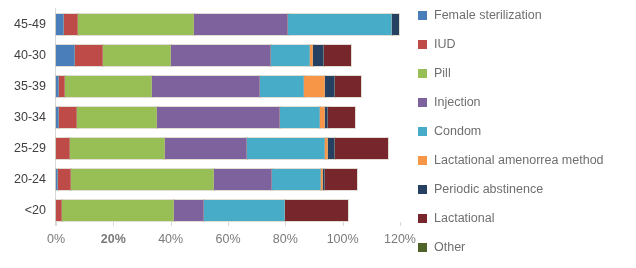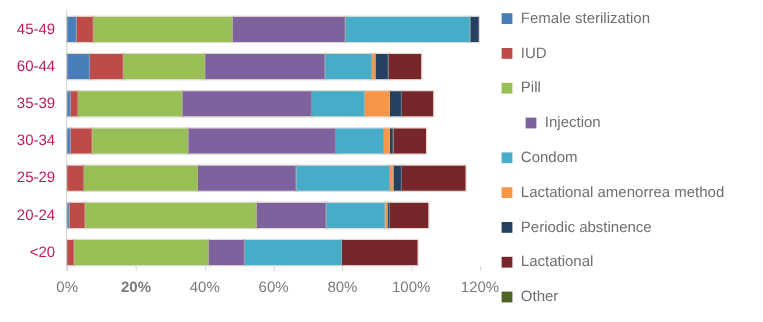--- a/index.html
+++ b/index.html
@@ -33,21 +33,21 @@
     top: 8px;
     width: 52px;
     height: 218px;
   }
   .cat-label {
     position: absolute;
     right: 6px;
     width: 46px;
     text-align: right;
     font-size: 12.5px;
-    color: #be185d;
+    color: #404040;
     line-height: 14px;
   }
   .axis-line {
     position: absolute;
     left: 55px;
     top: 8px;
     width: 1px;
     height: 218px;
     background: #d9d9d9;
   }
@@ -124,21 +124,21 @@
 </style>
 </head>
 <body>
 
 <div id="chart-root">
 
   <div class="plot-wrap">
 
     <div class="cat-labels">
         <div class="cat-label" style="top: 9px;">45-49</div>
-        <div class="cat-label" style="top: 40px;">60-44</div>
+        <div class="cat-label" style="top: 40px;">40-30</div>
         <div class="cat-label" style="top: 71px;">35-39</div>
         <div class="cat-label" style="top: 102px;">30-34</div>
         <div class="cat-label" style="top: 133px;">25-29</div>
         <div class="cat-label" style="top: 164px;">20-24</div>
         <div class="cat-label" style="top: 195px;">&lt;20</div>
       </div>
 
     <div class="axis-line"></div>
 
     <div class="bars">
@@ -176,21 +176,21 @@
         <span class="legend-text">Female sterilization</span>
       </div>
       <div class="legend-item" style="top: 29px;">
         <span class="legend-swatch" style="background: rgb(190, 75, 72);"></span>
         <span class="legend-text">IUD</span>
       </div>
       <div class="legend-item" style="top: 58px;">
         <span class="legend-swatch" style="background: rgb(152, 191, 85);"></span>
         <span class="legend-text">Pill</span>
       </div>
-      <div class="legend-item" style="top: 87px; margin-left: 20px;">
+      <div class="legend-item" style="top: 87px;">
         <span class="legend-swatch" style="background: rgb(125, 98, 158);"></span>
         <span class="legend-text">Injection</span>
       </div>
       <div class="legend-item" style="top: 116px;">
         <span class="legend-swatch" style="background: rgb(70, 172, 200);"></span>
         <span class="legend-text">Condom</span>
       </div>
       <div class="legend-item" style="top: 145px;">
         <span class="legend-swatch" style="background: rgb(247, 150, 70);"></span>
         <span class="legend-text">Lactational amenorrea method</span>

